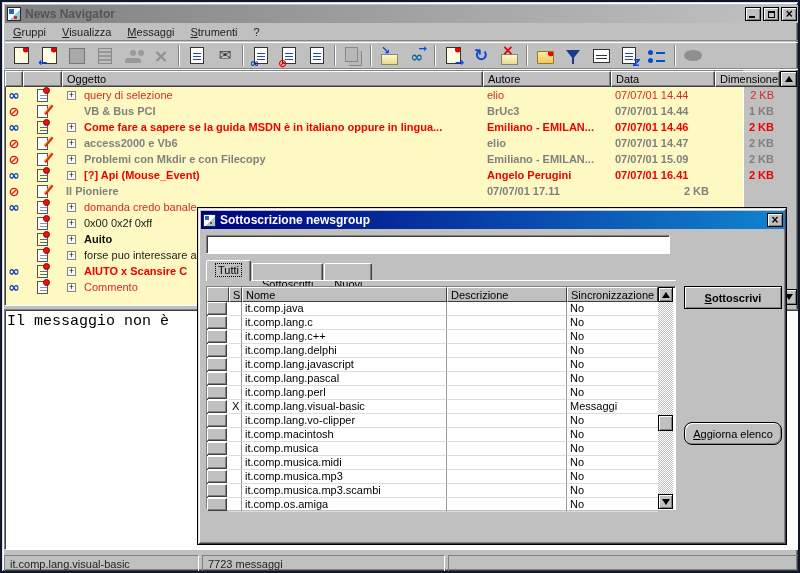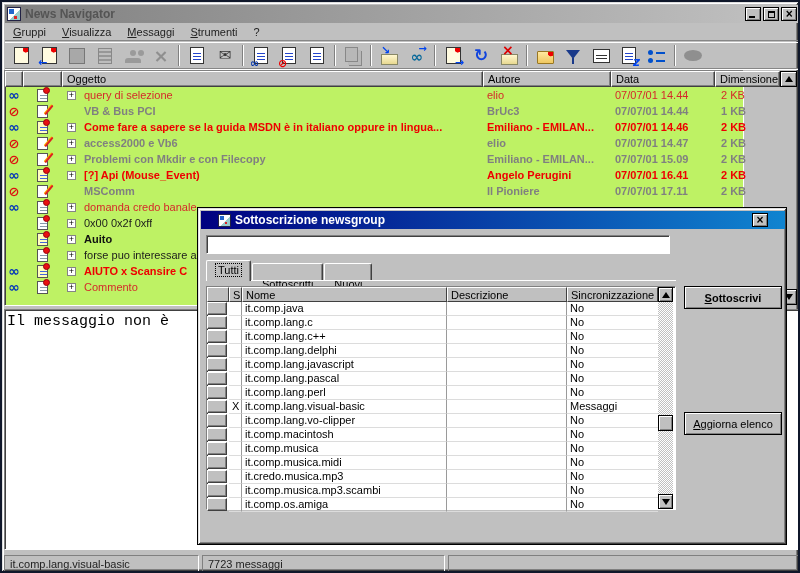--- a/index.html
+++ b/index.html
@@ -56,21 +56,21 @@
     background:radial-gradient(circle at 85% 15%,#e00 0 2.5px,rgba(0,0,0,0) 3px),linear-gradient(#ffe9a0,#f0c860);}
   .i-filter::before{content:"";width:0;height:0;border-left:7px solid transparent;border-right:7px solid transparent;border-top:9px solid #1a3a8a;margin-top:-3px;}
   .i-filter::after{content:"";position:absolute;bottom:3px;left:10px;width:2px;height:6px;background:#1a3a8a;}
   .i-hbox::before{content:"";width:15px;height:12px;border:1px solid #333;
     background:repeating-linear-gradient(to bottom,rgba(0,0,0,0) 0 2px,#333 2px 3px) 2px 3px/11px 7px no-repeat,#fff;}
   .i-doczap::after{content:"z";font-style:italic;font-weight:bold;font-size:12px;color:#04e;position:absolute;right:0;bottom:-2px;}
   .i-radiolist::before{content:"";position:absolute;left:2px;top:5px;width:5px;height:5px;border-radius:50%;background:#0050cc;box-shadow:0 8px 0 #0050cc;}
   .i-radiolist::after{content:"";position:absolute;left:10px;top:7px;width:9px;height:2px;background:#0050cc;box-shadow:0 8px 0 #0050cc;}
   .i-oval::before{content:"";width:18px;height:11px;border-radius:50%;background:#8f8f8f;}
   
-  .listwrap{position:absolute;left:2px;top:68px;width:740px;height:236px;background:#bef264;
+  .listwrap{position:absolute;left:2px;top:68px;width:740px;height:236px;background:#fef9c3;
     border:1px solid;border-color:#808080 #fff #fff #808080;box-shadow:inset 1px 1px 0 #404040;display:flex;}
   .listmain{width:775px;display:flex;flex-direction:column;}
   .lheader{display:grid;grid-template-columns:18px 39px 421px 128px 104px 65px;height:16px;flex:none;}
   .hc{background:#c0c0c0;border:1px solid;border-color:#fff #404040 #404040 #fff;box-shadow:inset -1px -1px 0 #808080;
     padding:1px 4px;overflow:hidden;white-space:nowrap;}
   .mrow{display:grid;grid-template-columns:18px 39px 421px 128px 104px 65px;height:16px;align-items:center;flex:none;}
   .c-red{color:#d42a2a;}
   .c-redb{color:#ee0000;font-weight:bold;}
   .c-gray{color:#808080;font-weight:bold;}
   .c-black{color:#1c1c1c;}
@@ -83,21 +83,21 @@
   .doc-gray{background:repeating-linear-gradient(to bottom,rgba(0,0,0,0) 0 2px,#8899aa 2px 3px) 2px 3px/7px 8px no-repeat,#fff;}
   .doc-yellow{background:repeating-linear-gradient(to bottom,rgba(0,0,0,0) 0 2px,#4466dd 2px 3px) 2px 3px/7px 8px no-repeat,#ffffbe;}
   .doc-gray::after,.doc-yellow::after{content:"";position:absolute;top:-3px;right:-3px;width:5px;height:5px;border-radius:50%;background:#e81010;border:1px solid #901;}
   .doc-pen::before{content:"";position:absolute;right:-3px;top:-2px;width:2px;height:12px;background:#d22;transform:rotate(40deg);border-radius:1px;box-shadow:-1px 0 0 #fa0;}
   .csub{display:flex;align-items:center;padding-left:5px;overflow:hidden;white-space:nowrap;}
   .exp{width:9px;height:9px;flex:none;border:1px solid #848484;background:#fff;color:#000;font-weight:normal;
     display:flex;align-items:center;justify-content:center;font-size:9px;line-height:1;margin-right:8px;font-style:normal;}
   .exp.hide{visibility:hidden;}
   .subtxt{overflow:hidden;white-space:nowrap;text-overflow:clip;}
   .caut,.cdate{padding:0 4px;overflow:hidden;white-space:nowrap;}
-  .csize{padding:0 6px;text-align:left;overflow:hidden;white-space:nowrap;}
+  .csize{padding:0 6px;text-align:right;overflow:hidden;white-space:nowrap;}
   
   .vscroll{width:17px;background:#d4d0c8;background-image:repeating-conic-gradient(#fff 0% 25%,#c0c0c0 0% 50%);background-size:2px 2px;position:relative;}
   .sbtn{position:absolute;left:0;width:15px;height:15px;background:#c0c0c0;border:1px solid #000;
     box-shadow:inset 1px 1px 0 #fff,inset -1px -1px 0 #808080;display:flex;align-items:center;justify-content:center;}
   .listwrap .vscroll{width:17px;}
   .listwrap .sbtn{width:17px;height:16px;}
   .arr-up{width:0;height:0;border-left:4px solid transparent;border-right:4px solid transparent;border-bottom:6px solid #000;}
   .arr-down{width:0;height:0;border-left:4px solid transparent;border-right:4px solid transparent;border-top:6px solid #000;}
   .thumb{position:absolute;left:0;width:100%;background:#c0c0c0;border:1px solid #000;box-shadow:inset 1px 1px 0 #fff,inset -1px -1px 0 #808080;}
   
@@ -107,21 +107,21 @@
   
   .statusbar{position:absolute;left:2px;top:551px;width:796px;height:20px;display:flex;gap:3px;align-items:stretch;padding-top:2px;}
   .scell{border:1px solid;border-color:#808080 #fff #fff #808080;padding:2px 5px;overflow:hidden;white-space:nowrap;color:#222;}
   .s1{width:195px;flex:none;}
   .s2{width:243px;flex:none;}
   .s3{flex:1;}
   
   .dialog{position:absolute;left:195px;top:205px;width:590px;height:338px;background:#c0c0c0;
     border:1px solid #000;box-shadow:inset 1px 1px 0 #dfdfdf,inset -1px -1px 0 #404040,inset 2px 2px 0 #fff,inset -2px -2px 0 #808080;z-index:10;}
   .dtitle{position:absolute;left:3px;top:3px;width:584px;height:18px;background:linear-gradient(90deg,#000080,#1084d0);
-    display:flex;align-items:center;padding:0 17px;color:#fff;font-weight:bold;font-size:12px;}
+    display:flex;align-items:center;padding:0 2px;color:#fff;font-weight:bold;font-size:12px;}
   .dico{width:13px;height:13px;margin-right:4px;position:relative;background:linear-gradient(135deg,#fff 55%,#9cc 55%);border:1px solid #224;flex:none;}
   .dico::after{content:"";position:absolute;left:1px;top:1px;width:4px;height:4px;background:#26c;box-shadow:4px 5px 0 -1px #d22;}
   .dttl{flex:1;}
   .dclose{width:16px;height:14px;background:#c0c0c0;border:1px solid #000;box-shadow:inset 1px 1px 0 #fff,inset -1px -1px 0 #808080;
     color:#000;display:flex;align-items:center;justify-content:center;font-weight:bold;font-size:12px;line-height:1;}
   .dinput{position:absolute;left:8px;top:27px;width:464px;height:19px;border:1px solid;border-color:#808080 #fff #fff #808080;
     box-shadow:inset 1px 1px 0 #404040;background:#fff;font-family:"Liberation Sans",sans-serif;font-size:11px;padding:2px 4px;outline:none;}
   .tabs{position:absolute;left:8px;top:52px;height:21px;display:flex;align-items:flex-end;}
   .tab{height:18px;padding:14px 9px 0;background:#c0c0c0;border:1px solid;border-color:#fff #404040 #c0c0c0 #fff;
     border-bottom:none;border-radius:2px 2px 0 0;box-shadow:inset -1px 0 0 #808080;margin-right:1px;}
@@ -137,21 +137,21 @@
   .gsel{background:#c0c0c0;border:1px solid;border-color:#fff #404040 #404040 #fff;box-shadow:inset -1px -1px 0 #808080;margin:0 2px 1px 0;}
   .gs,.gname,.gdesc,.gsync{border-right:1px solid #9a9a9a;border-bottom:1px solid #dcdcdc;padding:1px 3px;overflow:hidden;white-space:nowrap;line-height:11px;}
   .gsync{border-right:none;}
   .grid .vscroll{width:15px;}
   .grid .sbtn{width:15px;height:15px;}
   .dbtn{position:absolute;left:486px;width:98px;height:23px;background:#c0c0c0;border:1px solid #000;
     box-shadow:inset 1px 1px 0 #fff,inset -1px -1px 0 #808080;display:flex;align-items:center;justify-content:center;font-size:11px;}
   .dbtn span::first-letter{text-decoration:underline;}
   .b-sub{top:78px;font-weight:bold;}
   .b-reset{top:174px;}
-  .b-agg{top:204px;}
+  .b-agg{top:214px;border-radius:8px;}
 </style>
 </head>
 <body>
 
 <div id="win">
 
   <div class="titlebar">
     <span class="appico"></span>
     <span class="ttl">News Navigator</span>
     <span class="wbtn">
@@ -395,24 +395,20 @@
             <span class="caut">Angelo Perugini</span>
             <span class="cdate">07/07/01 16.41</span>
             <span class="csize">2 KB</span>
           </div>
 
           <div class="mrow c-gray">
             <span class="cst noentry"></span>
             <span class="cdoc">
               <i class="doc doc-pen"></i>
             </span>
-            <span class="csub">
-              <i class="exp hide">+</i>
-              <span class="subtxt">MSComm</span>
-            </span>
             <span class="caut">Il Pioniere</span>
             <span class="cdate">07/07/01 17.11</span>
             <span class="csize">2 KB</span>
           </div>
 
           <div class="mrow c-red">
             <span class="cst binoc"></span>
             <span class="cdoc">
               <i class="doc doc-gray"></i>
             </span>
@@ -639,21 +635,21 @@
               <span class="gsel"></span>
               <span class="gs"></span>
               <span class="gname">it.comp.musica.midi</span>
               <span class="gdesc"></span>
               <span class="gsync">No</span>
             </div>
 
             <div class="grow">
               <span class="gsel"></span>
               <span class="gs"></span>
-              <span class="gname">it.credo.musica.mp3</span>
+              <span class="gname">it.comp.musica.mp3</span>
               <span class="gdesc"></span>
               <span class="gsync">No</span>
             </div>
 
             <div class="grow">
               <span class="gsel"></span>
               <span class="gs"></span>
               <span class="gname">it.comp.musica.mp3.scambi</span>
               <span class="gdesc"></span>
               <span class="gsync">No</span>

